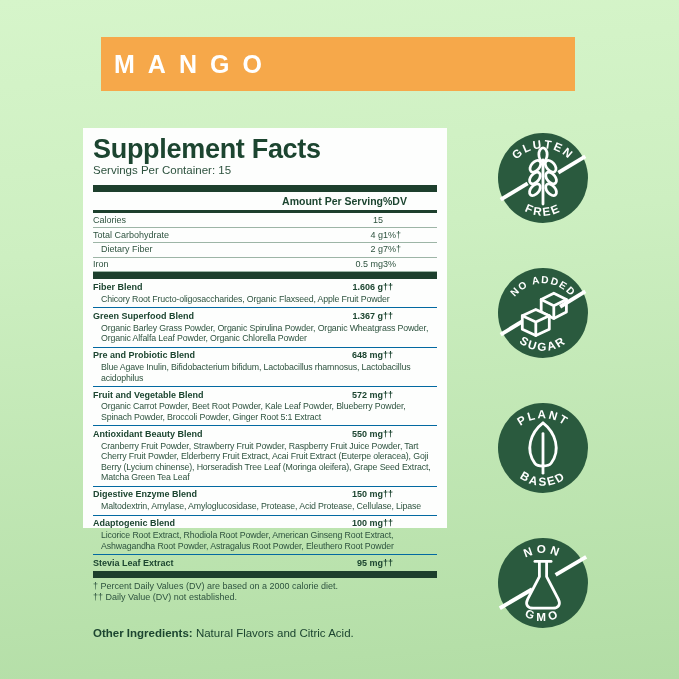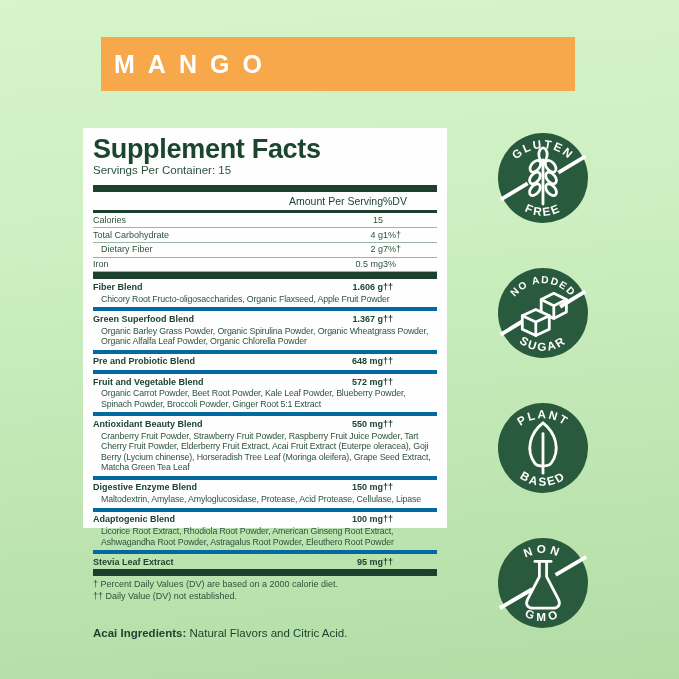--- a/index.html
+++ b/index.html
@@ -25,26 +25,26 @@
   .sf-title{
     font-size:27px;font-weight:800;color:#1c4530;letter-spacing:-0.3px;line-height:1.05;
   }
   .serving{font-size:11.5px;line-height:1.3;color:#2d523e;}
   .serving.first{margin-top:4px;}
   .bar-thick{height:7px;background:#1d3f2d;}
   .bar-thick.m-top{margin-top:7px;}
   .grid3{display:grid;grid-template-columns:1fr 120px 54px;align-items:end;}
   .amt{text-align:right;}
   .dvc{text-align:left;}
-  .header-row{font-weight:normal;font-size:10.5px;padding:3px 0 3px 0;color:#1c4530;}
+  .header-row{font-weight:bold;font-size:10.5px;padding:3px 0 3px 0;color:#1c4530;}
   .header-sep{height:3px;background:#1d3f2d;}
   .n-row{font-size:9px;padding:1.5px 0;border-bottom:1px solid #9db5a6;line-height:1.2;}
   .n-row:last-of-type{border-bottom:none;}
   .n-name.indent{padding-left:8px;}
-  .blend{border-bottom:4px solid #0369a1;padding:2.5px 0 3px 0;}
+  .blend{border-bottom:1px solid #0369a1;padding:2.5px 0 3px 0;}
   .blend.last{border-bottom:none;padding-bottom:2px;}
   .blend-head{font-weight:bold;font-size:9px;color:#1c4530;line-height:1.2;}
   .blend-ing{
     font-size:8.8px;line-height:1.2;padding-left:8px;margin-top:1px;
     letter-spacing:-0.15px;color:#2d523e;font-weight:normal;
   }
   .footnotes{font-size:9px;line-height:1.3;margin-top:3px;color:#2d523e;}
   .other-line{
     position:absolute;left:93px;top:627px;font-size:11.5px;color:#1c4530;
   }
@@ -116,20 +116,21 @@
       <span class="dvc">††</span>
     </div>
     <div class="blend-ing">Organic Barley Grass Powder, Organic Spirulina Powder, Organic Wheatgrass Powder, Organic Alfalfa Leaf Powder, Organic Chlorella Powder</div>
   </div>
   <div class="blend">
     <div class="grid3 blend-head">
       <span>Pre and Probiotic Blend</span>
       <span class="amt">648 mg</span>
       <span class="dvc">††</span>
     </div>
+    <div class="blend-ing">Blue Agave Inulin, Bifidobacterium bifidum, Lactobacillus rhamnosus, Lactobacillus acidophilus</div>
   </div>
   <div class="blend">
     <div class="grid3 blend-head">
       <span>Fruit and Vegetable Blend</span>
       <span class="amt">572 mg</span>
       <span class="dvc">††</span>
     </div>
     <div class="blend-ing">Organic Carrot Powder, Beet Root Powder, Kale Leaf Powder, Blueberry Powder, Spinach Powder, Broccoli Powder, Ginger Root 5:1 Extract</div>
   </div>
   <div class="blend">
@@ -166,21 +167,21 @@
 
   <div class="bar-thick"></div>
 
   <div class="footnotes">
     <div>† Percent Daily Values (DV) are based on a 2000 calorie diet.</div>
     <div>†† Daily Value (DV) not established.</div>
   </div>
 </div>
 
 <div class="other-line">
-  <span class="lbl">Acai Ingredients:</span><span> Natural Flavors and Citric Acid.</span>
+  <span class="lbl">Other Ingredients:</span><span> Natural Flavors and Citric Acid.</span>
 </div>
 
 <svg class="badge" style="left:498px;top:133px" viewBox="0 0 100 100">
   <circle cx="50" cy="50" r="50" fill="#2a5a3e"></circle>
   <g class="slash">
     <path d="M3 74 L33 56"></path>
       <path d="M67 44 L97 26"></path>
   </g>
   <g class="icon">
     <path d="M50 79 V30"></path>

